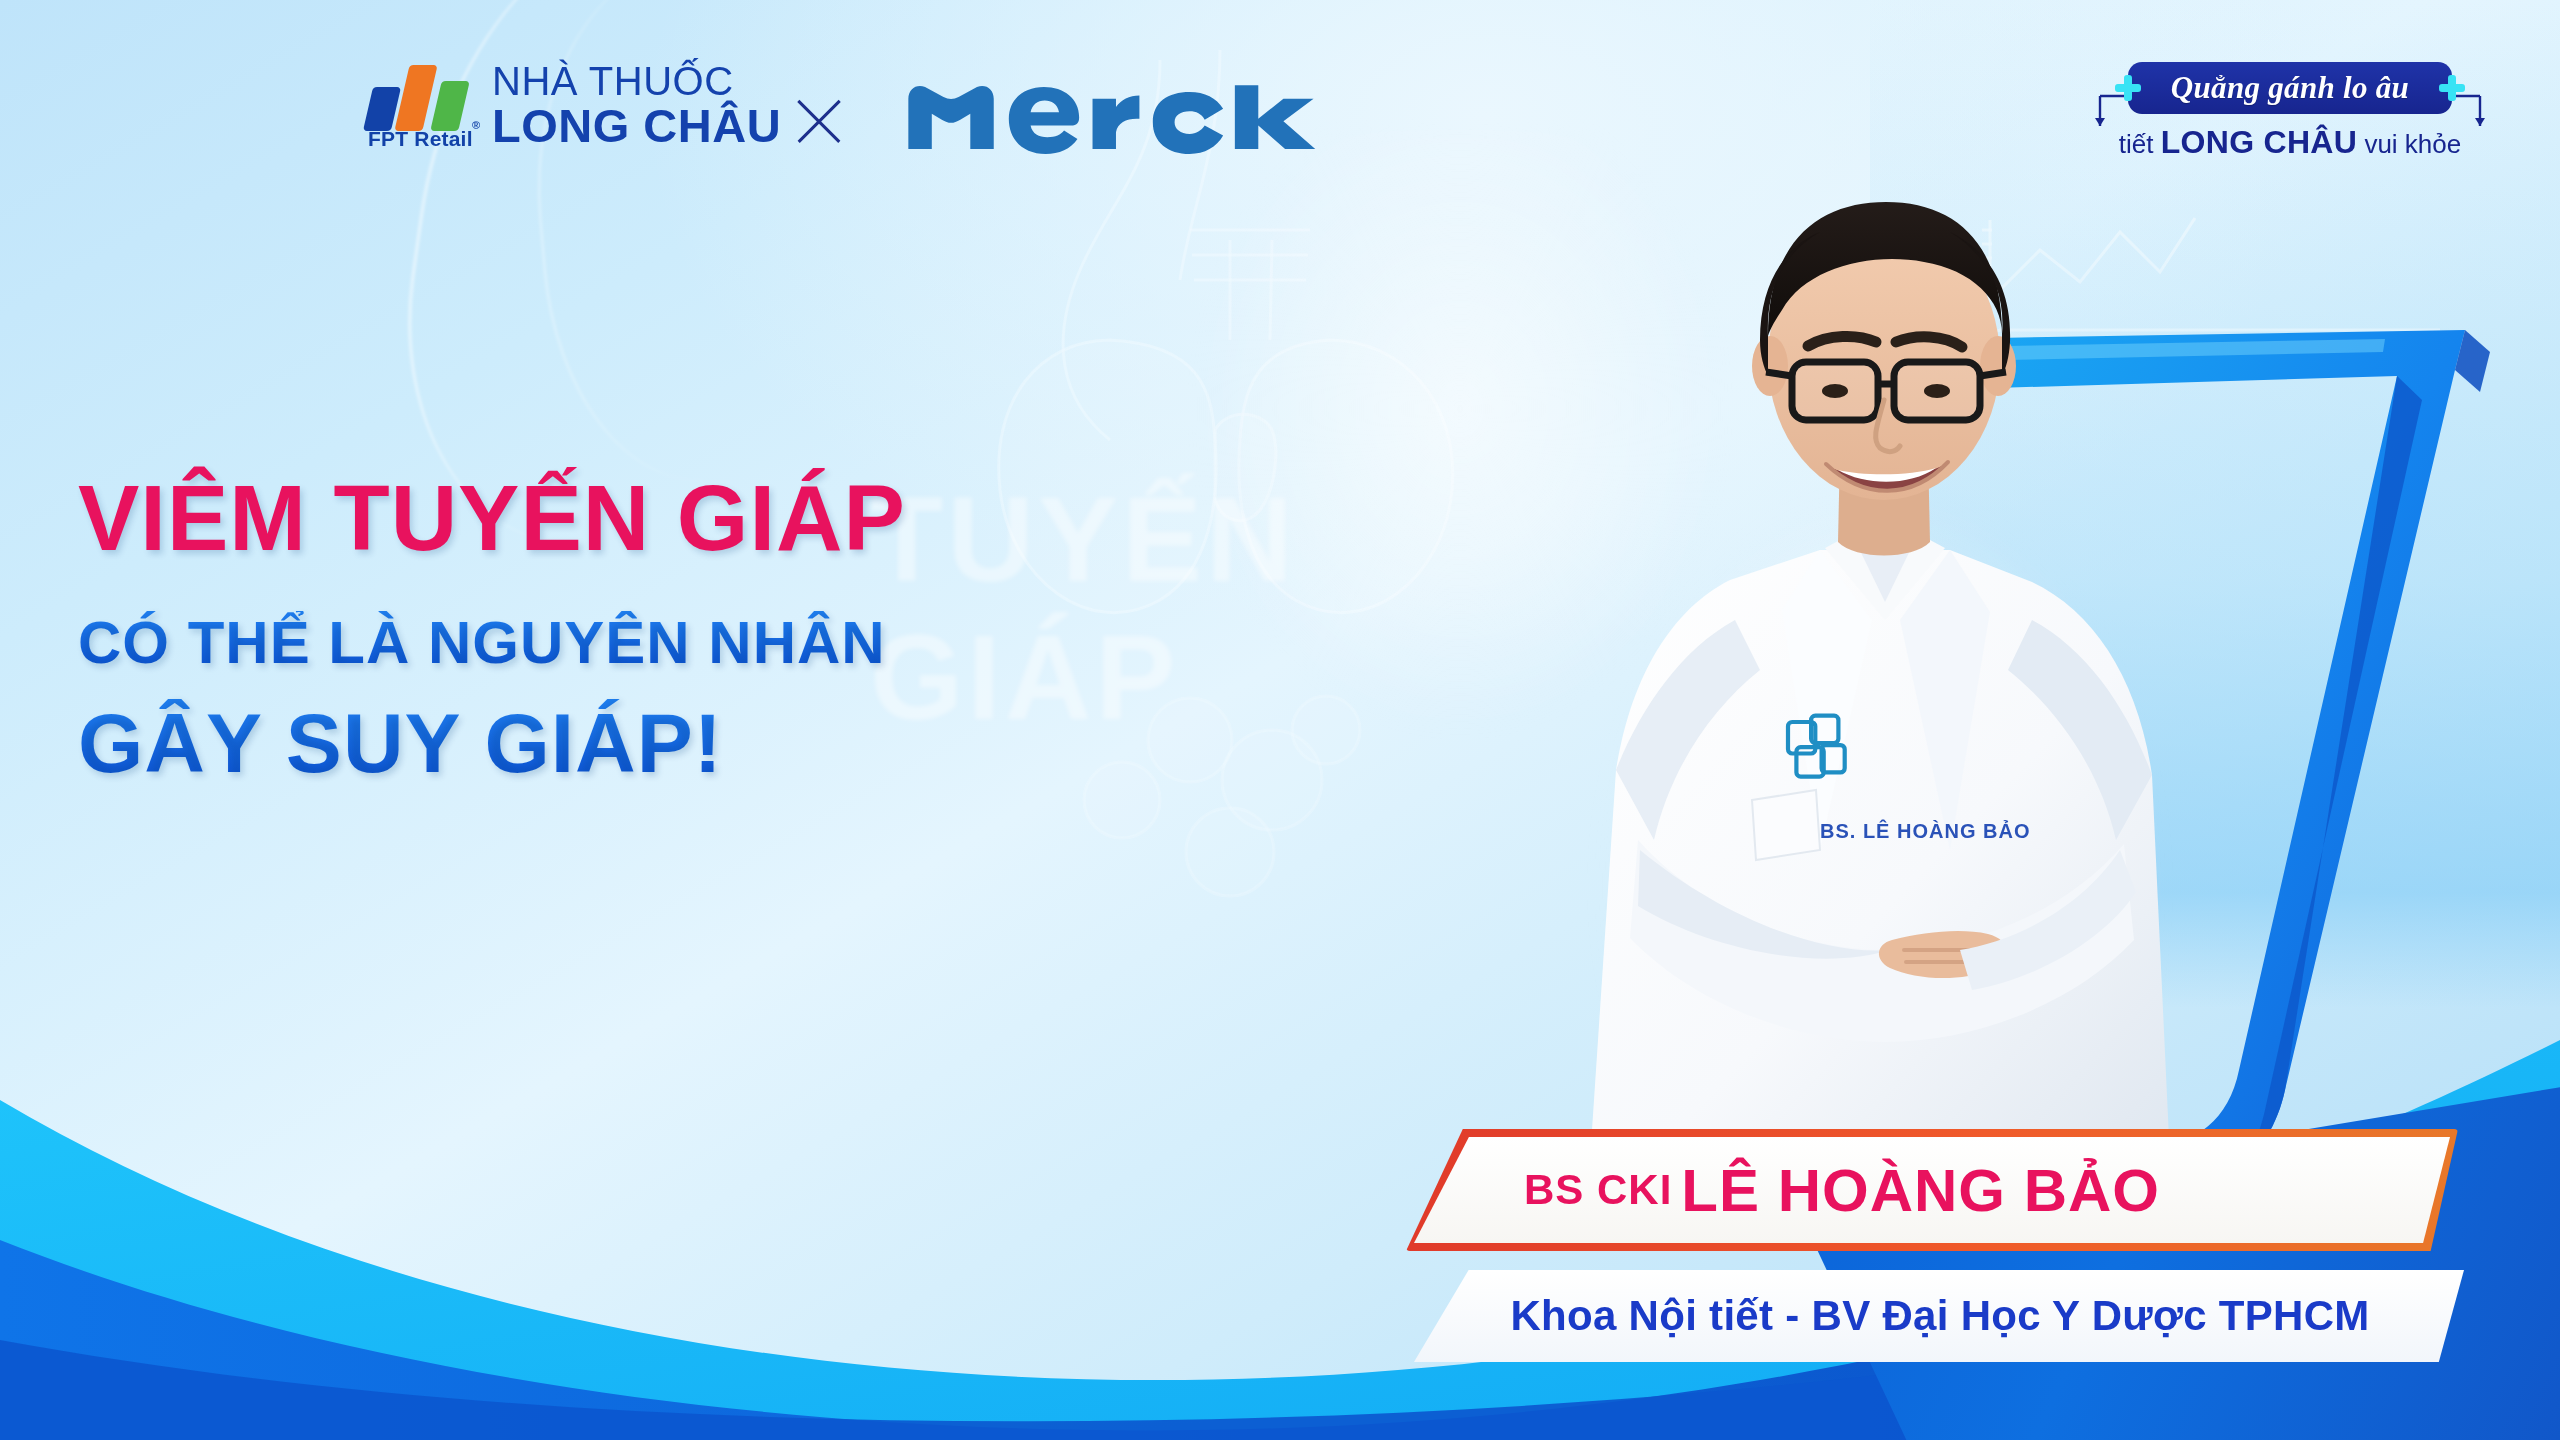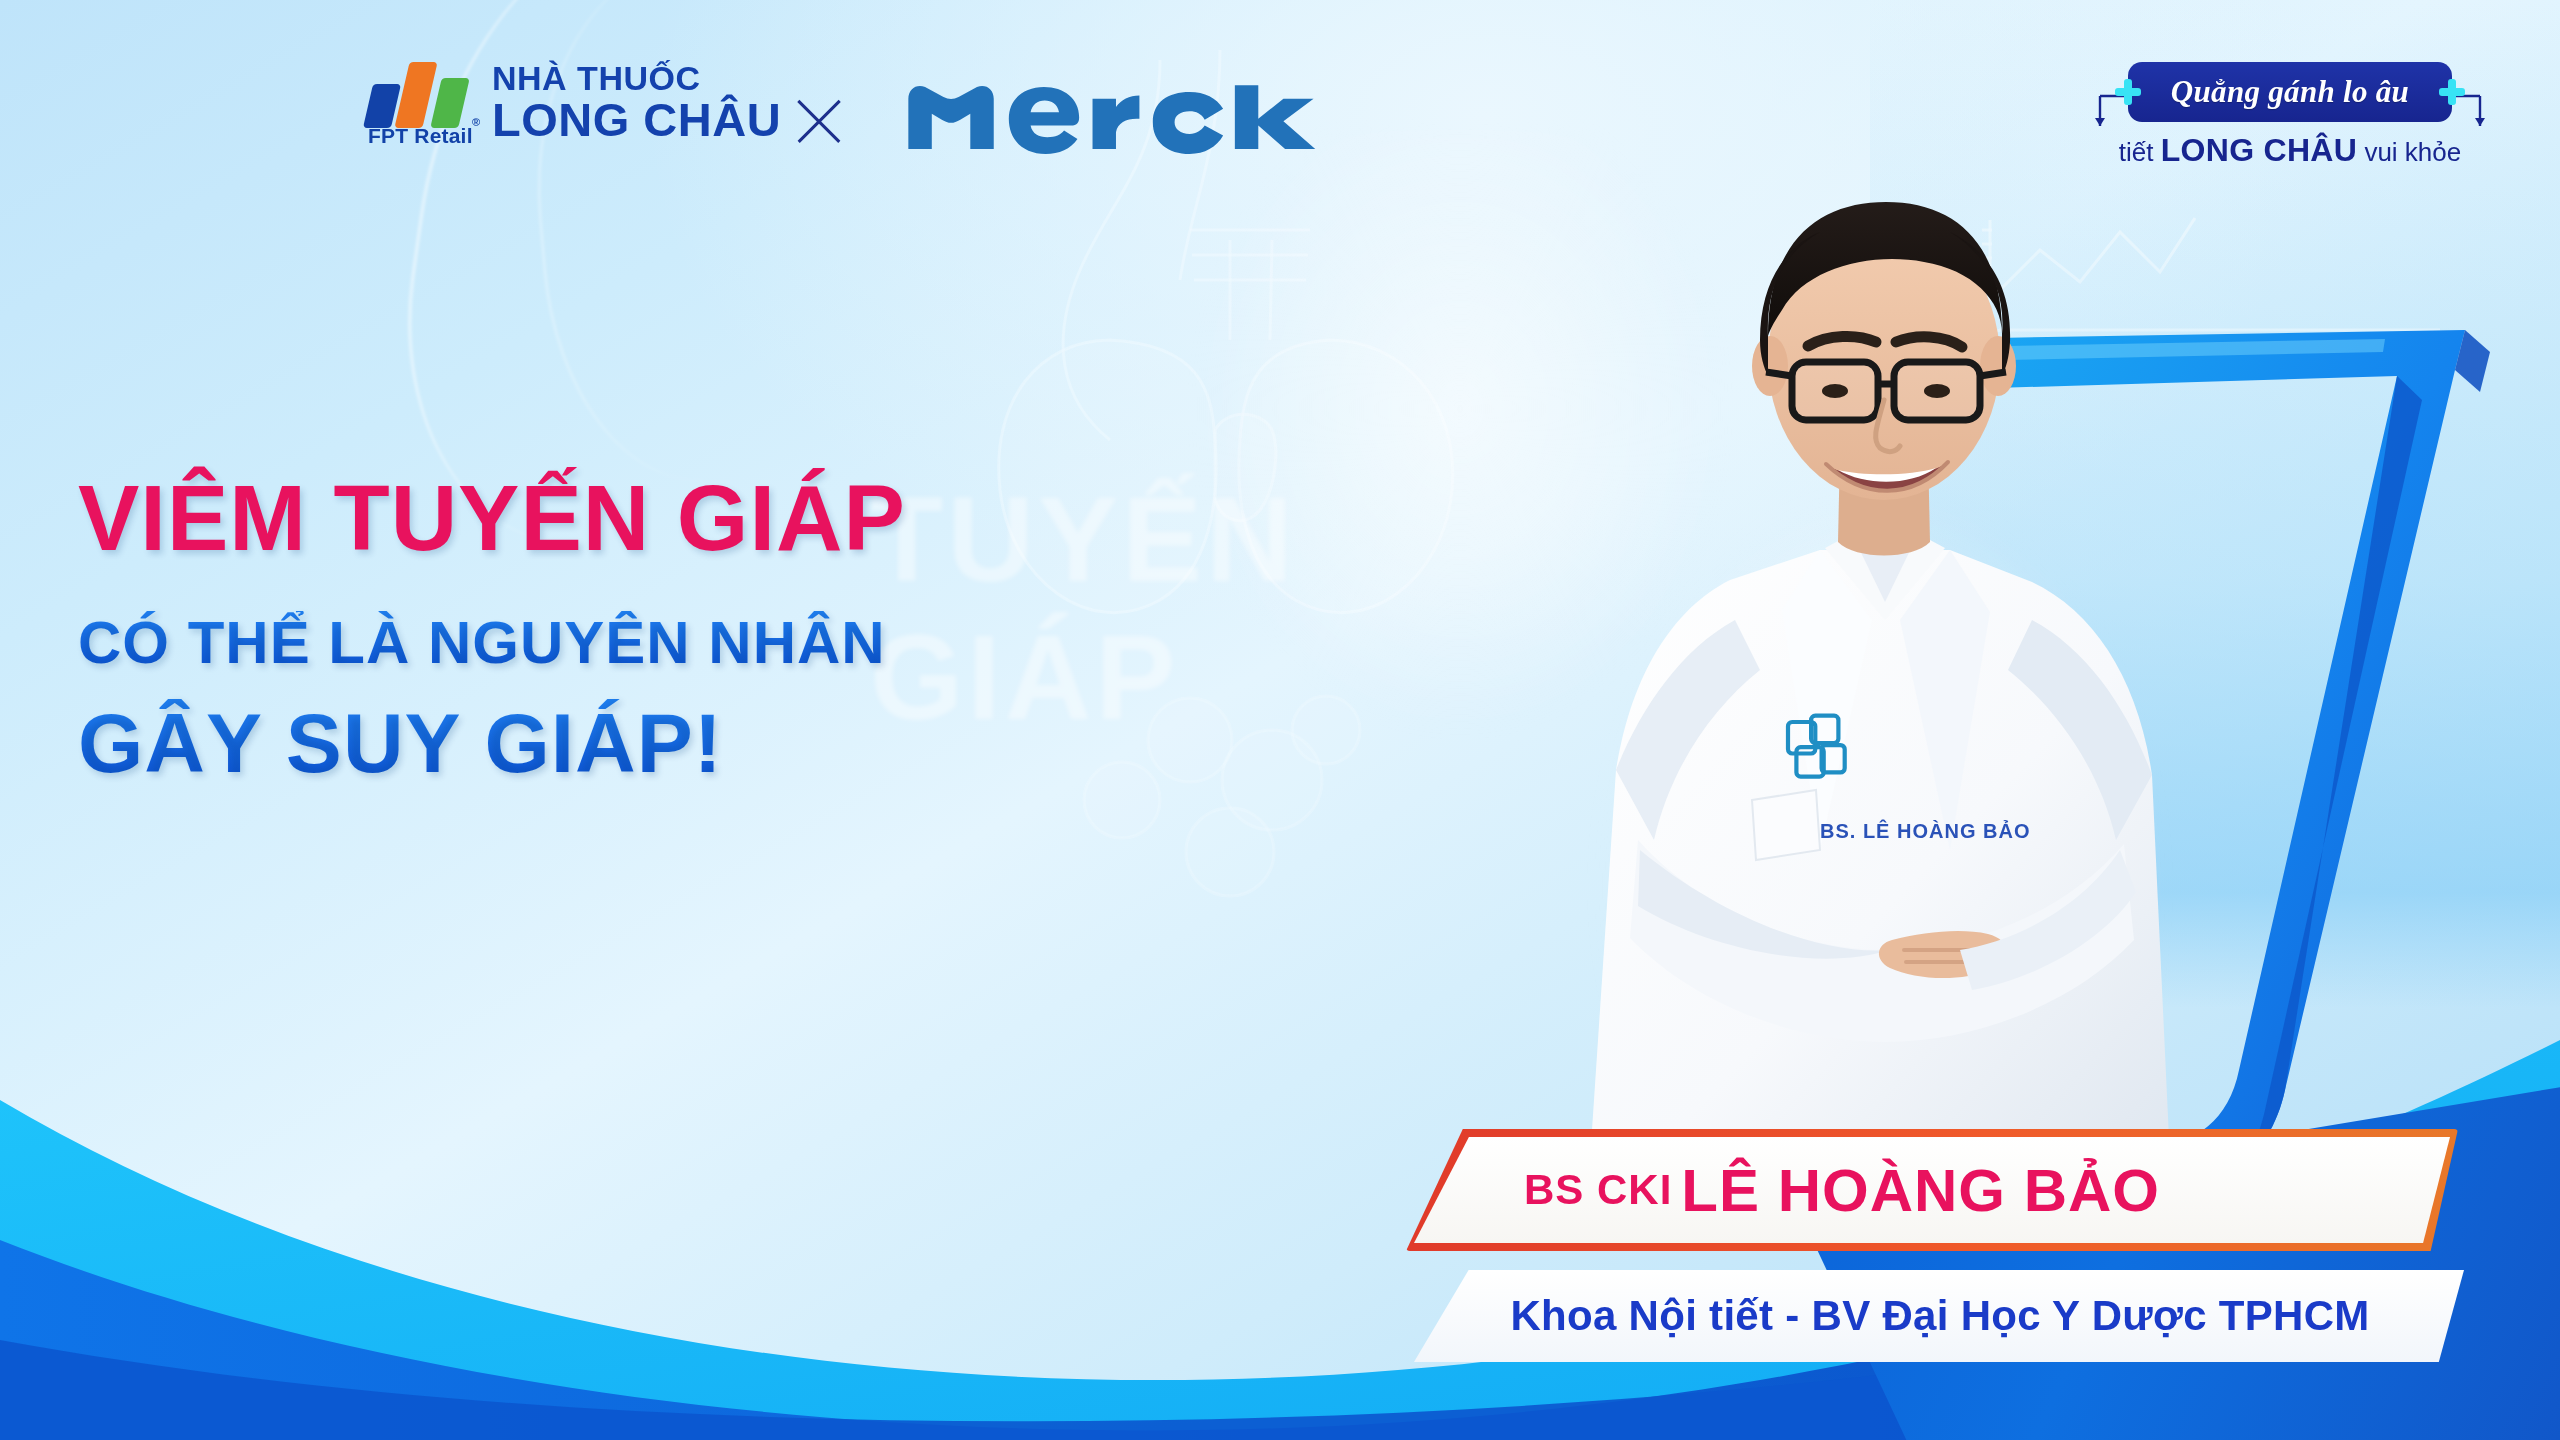--- a/index.html
+++ b/index.html
@@ -72,35 +72,35 @@
   
   .logo-lc{position:absolute;left:368px;top:62px;display:flex;align-items:center;gap:16px;}
   .lc-mark{position:relative;width:108px;height:78px;}
   .lc-bar{position:absolute;bottom:14px;width:28px;border-radius:4px;transform:skewX(-13deg);}
   .lc-bar.b1{left:0;height:44px;background:#1242a8;}
   .lc-bar.b2{left:34px;height:66px;background:#ef7622;}
   .lc-bar.b3{left:68px;height:50px;background:#4fb648;}
   .lc-reg{position:absolute;right:-4px;bottom:14px;font-size:11px;color:#1242a8;font-weight:700;}
   .lc-fpt{position:absolute;left:0;bottom:-6px;font-size:21px;font-weight:700;color:#1242a8;letter-spacing:.2px;white-space:nowrap;}
   .lc-words{line-height:.98;}
-  .lc-w1{font-size:34px;font-weight:700;color:#1442ad;letter-spacing:.5px;}
+  .lc-w1{font-size:40px;font-weight:400;color:#1442ad;letter-spacing:.5px;}
   .lc-w2{font-size:47px;font-weight:700;color:#1442ad;letter-spacing:.5px;margin-top:2px;}
 
   .xmark{position:absolute;left:790px;top:92px;width:58px;height:58px;}
   .xmark span{position:absolute;left:0;top:28px;width:58px;height:2.5px;background:#1d2f8c;}
   .xmark span:first-child{transform:rotate(45deg);}
   .xmark span:last-child{transform:rotate(-45deg);}
 
   .merck{position:absolute;left:905px;top:82px;}
   .merck svg{display:block;height:72px;width:auto;}
 
   
   .slogan{position:absolute;right:70px;top:62px;width:400px;}
   .slogan-pill{
-    position:relative;margin:0 38px;height:60px;border-radius:14px;
+    position:relative;margin:0 38px;height:52px;border-radius:14px;
     background:linear-gradient(180deg,#1f33a8 0%,#17258f 100%);
     display:flex;align-items:center;justify-content:center;
   }
   .slogan-pill-text{
     color:#fff;font-family:"Liberation Serif","DejaVu Serif",serif;
     font-style:italic;font-weight:700;font-size:31px;white-space:nowrap;
     letter-spacing:.3px;text-shadow:0 1px 1px rgba(0,0,0,.25);
   }
   .cross{position:absolute;top:50%;margin-top:-13px;width:26px;height:26px;}
   .cross.l{left:-13px;}

